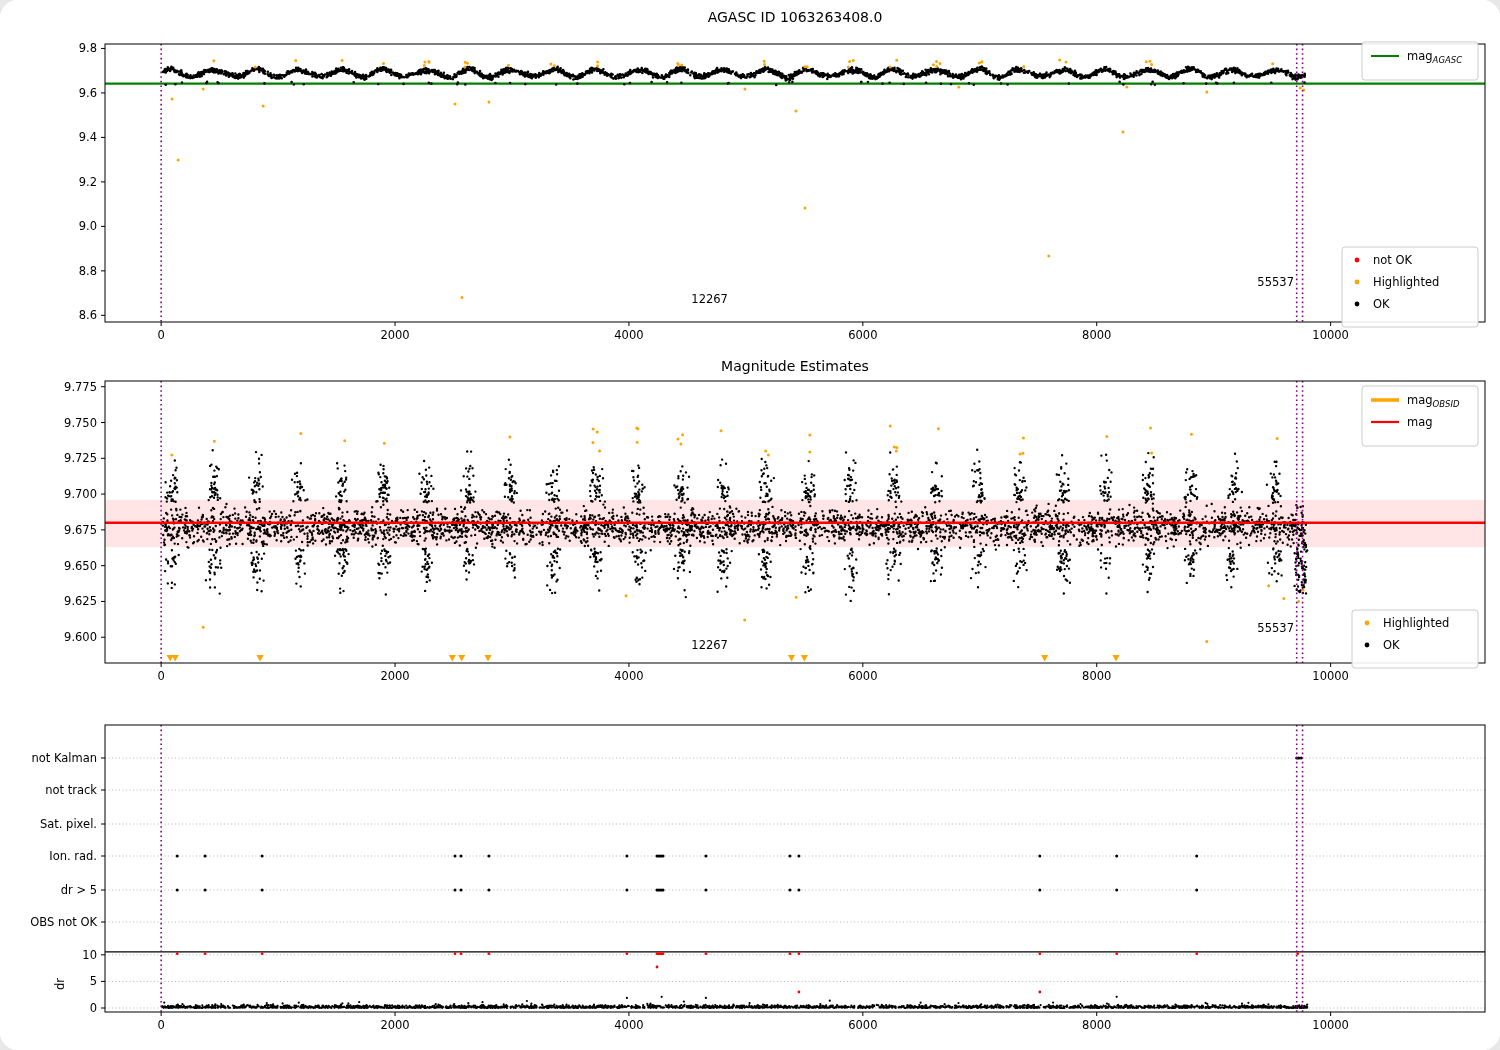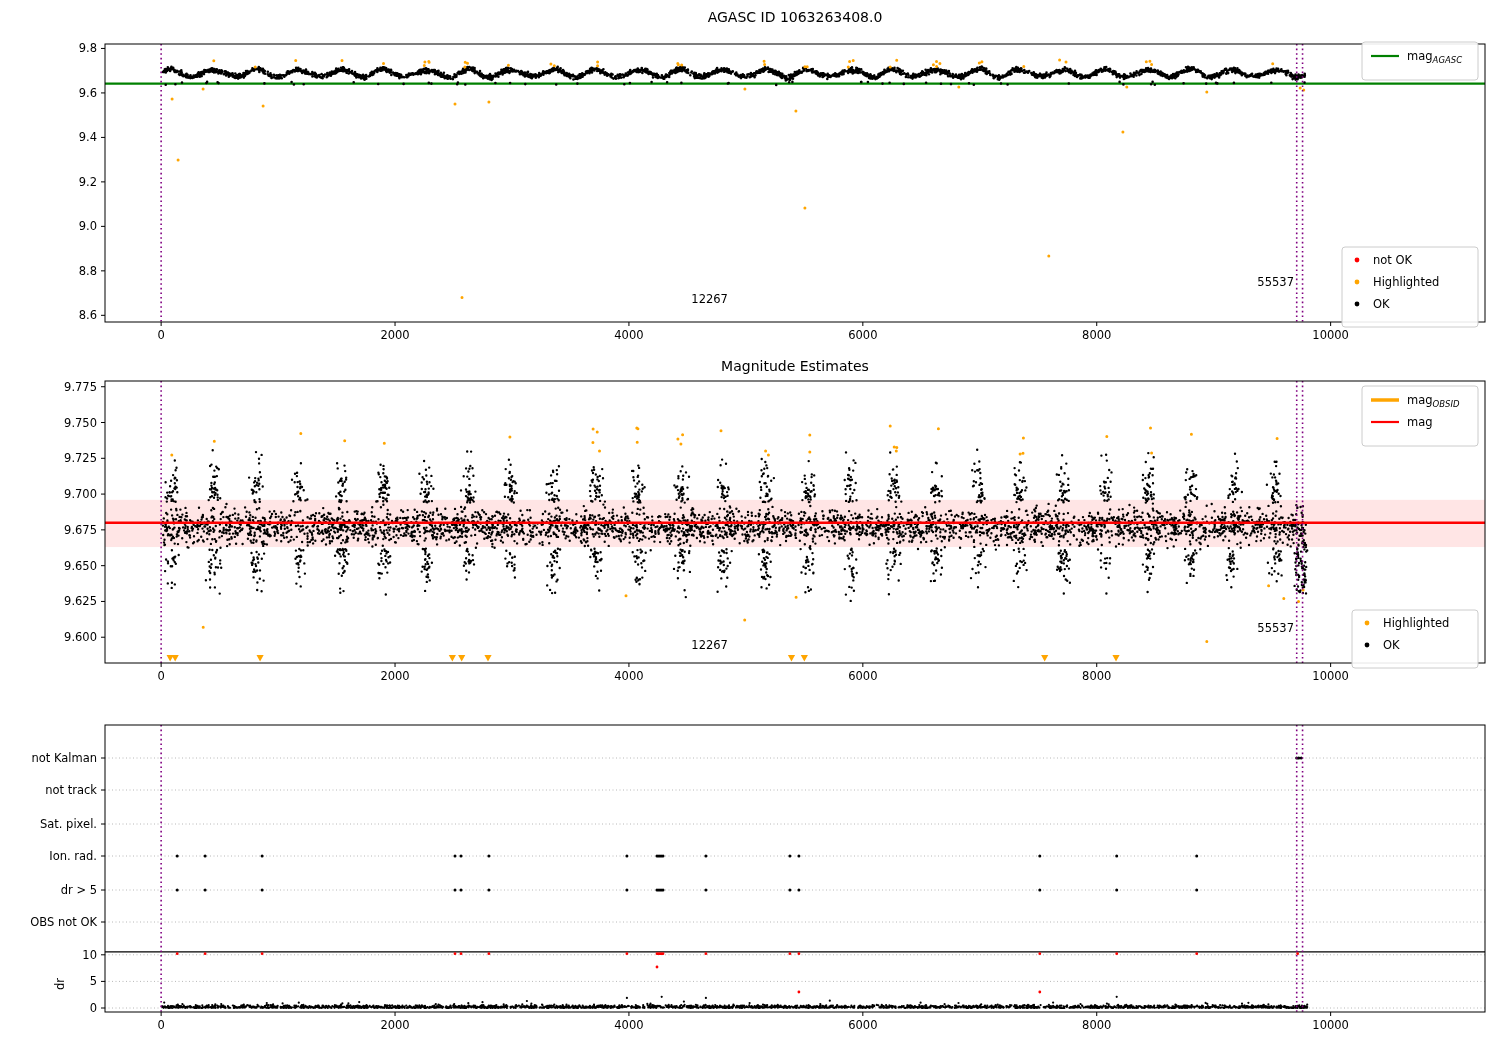--- a/index.html
+++ b/index.html
@@ -3,20 +3,21 @@
 <meta charset="utf-8">
 <style>
   html,body{margin:0;padding:0;background:#e8e8e8;}
   .figure{
     position:relative;
     width:1500px;height:1050px;
     background:#ffffff;
     font-family:"DejaVu Sans", sans-serif;
     margin:0 auto;
     overflow:hidden;
+    border-radius:18px;
   }
   svg text{font-family:"DejaVu Sans", sans-serif;fill:#000;}
 </style>
 </head>
 <body>
 
 <div class="figure">
   <div id="fig"><svg width="1500" height="1050" viewBox="0 0 1500 1050" style="background:#ffffff">
         <text x="795" y="22" font-size="14" text-anchor="middle">AGASC ID 1063263408.0</text>
         <line x1="105" y1="83.58720000000018" x2="1485" y2="83.58720000000018" stroke="#008000" stroke-width="2.2"></line>

